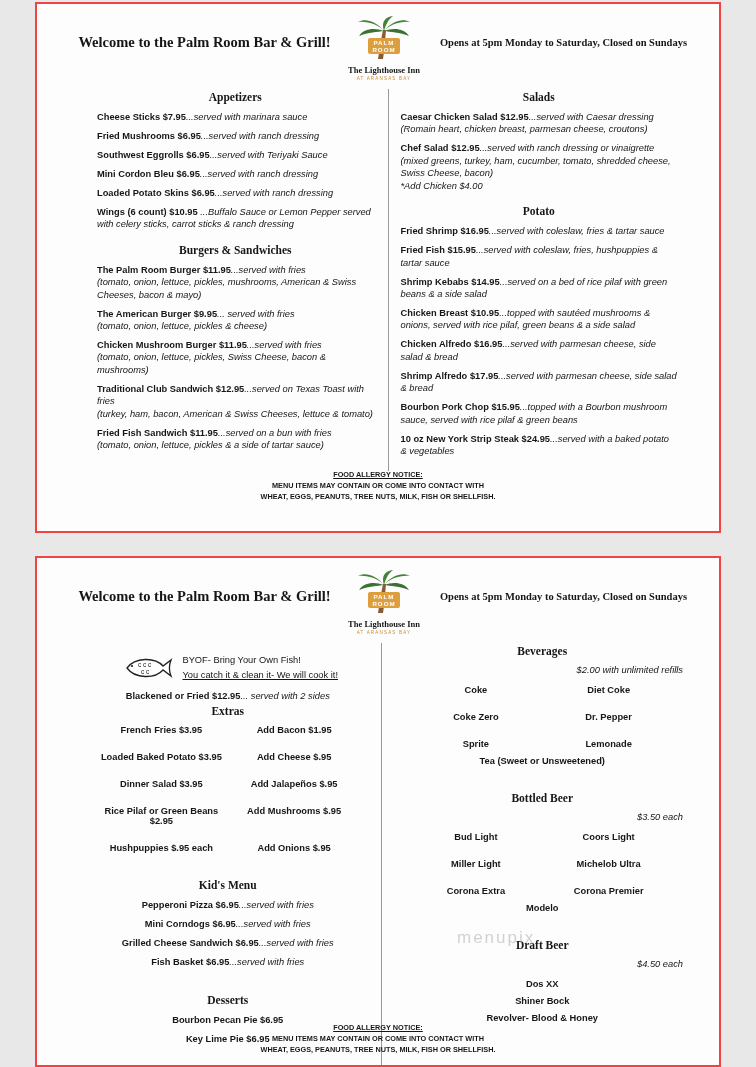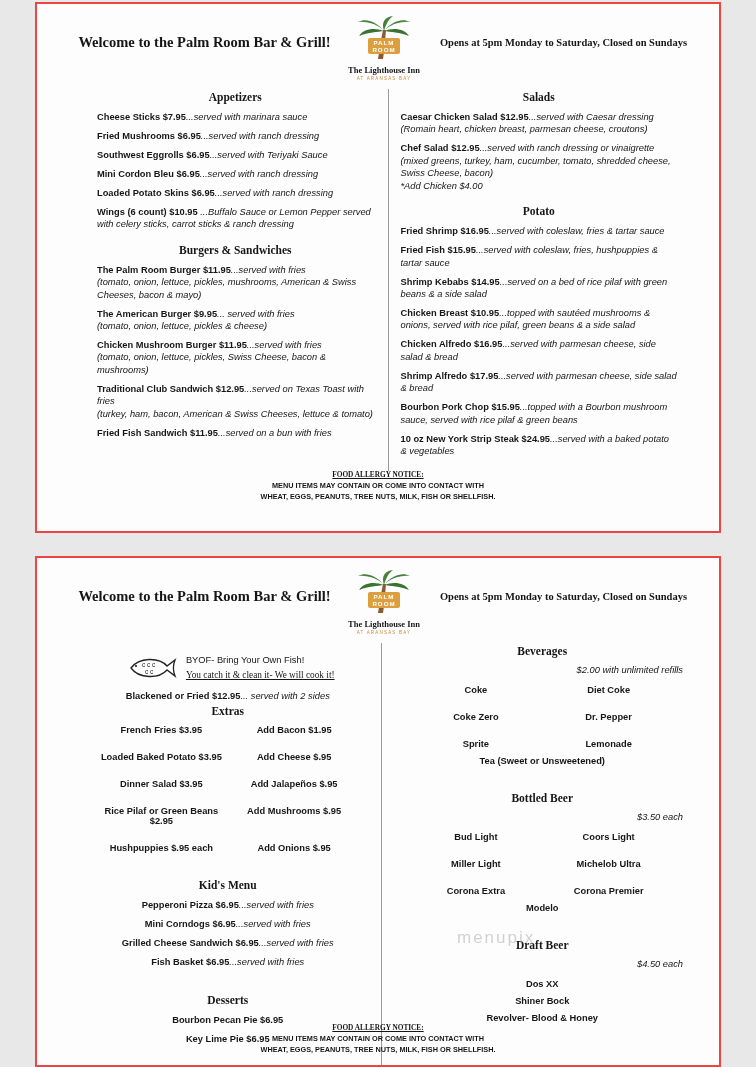--- a/index.html
+++ b/index.html
@@ -34,21 +34,21 @@
   .mi i { font-style:italic; font-weight:400; }
   .mi .note { display:block; font-style:italic; }
   .mi.center { text-align:center; }
 
   .grid2 { display:grid; grid-template-columns:1fr 1fr; row-gap:17px; padding:0 8px; }
   .gcell { text-align:center; font-weight:700; font-size:9.3px; }
   .gsingle { text-align:center; font-weight:700; font-size:9.3px; margin-top:7px; }
 
   .byof { display:flex; align-items:center; justify-content:center; gap:9px; margin:8px 0 8px; }
   .byof-lines { font-size:9.3px; line-height:1.6; }
-  .u { text-decoration:underline;font-family:Liberation Serif, serif; }
+  .u { text-decoration:underline; }
   .byof-item { text-align:center; font-size:9.3px; margin-bottom:4px; }
   .byof-item b { font-weight:700; }
   .byof-item i { font-style:italic; }
 
   .footer { position:absolute; left:0; right:0; text-align:center; font-size:7.3px; font-weight:700; line-height:1.5; }
   #page1 .footer { bottom:28px; }
   #page2 .footer { bottom:9px; }
 
   .watermark { position:absolute; left:420px; top:370px; font-size:17px; color:#b5b5b5; opacity:.6; letter-spacing:2px; }
 </style>
@@ -85,21 +85,21 @@
           <p class="mi"><b>Mini Cordon Bleu $6.95</b><i>...served with ranch dressing</i></p>
           <p class="mi"><b>Loaded Potato Skins $6.95</b><i>...served with ranch dressing</i></p>
           <p class="mi"><b>Wings (6 count) $10.95</b><i> ...Buffalo Sauce or Lemon Pepper served with celery sticks, carrot sticks &amp; ranch dressing</i></p>
         </div>
         <div class="section sec-detail">
           <div class="sec-title">Burgers &amp; Sandwiches</div>
           <p class="mi"><b>The Palm Room Burger $11.95</b><i>...served with fries</i><span class="note">(tomato, onion, lettuce, pickles, mushrooms, American &amp; Swiss Cheeses, bacon &amp; mayo)</span></p>
           <p class="mi"><b>The American Burger $9.95</b><i>... served with fries</i><span class="note">(tomato, onion, lettuce, pickles &amp; cheese)</span></p>
           <p class="mi"><b>Chicken Mushroom Burger $11.95</b><i>...served with fries</i><span class="note">(tomato, onion, lettuce, pickles, Swiss Cheese, bacon &amp; mushrooms)</span></p>
           <p class="mi"><b>Traditional Club Sandwich $12.95</b><i>...served on Texas Toast with fries</i><span class="note">(turkey, ham, bacon, American &amp; Swiss Cheeses, lettuce &amp; tomato)</span></p>
-          <p class="mi"><b>Fried Fish Sandwich $11.95</b><i>...served on a bun with fries</i></p>
+          <p class="mi"><b>Fried Fish Sandwich $11.95</b><i>...served on a bun with fries</i><span class="note">(tomato, onion, lettuce, pickles &amp; a side of tartar sauce)</span></p>
         </div>
       </div>
     <div class="divider"></div>
     <div class="col col-r1">
         <div class="section sec-detail">
           <div class="sec-title">Salads</div>
           <p class="mi"><b>Caesar Chicken Salad $12.95</b><i>...served with Caesar dressing</i><span class="note">(Romain heart, chicken breast, parmesan cheese, croutons)</span></p>
           <p class="mi"><b>Chef Salad $12.95</b><i>...served with ranch dressing or vinaigrette</i><span class="note">(mixed greens, turkey, ham, cucumber, tomato, shredded cheese, Swiss Cheese, bacon)</span><span class="note">*Add Chicken $4.00</span></p>
         </div>
         <div class="section sec-detail">

